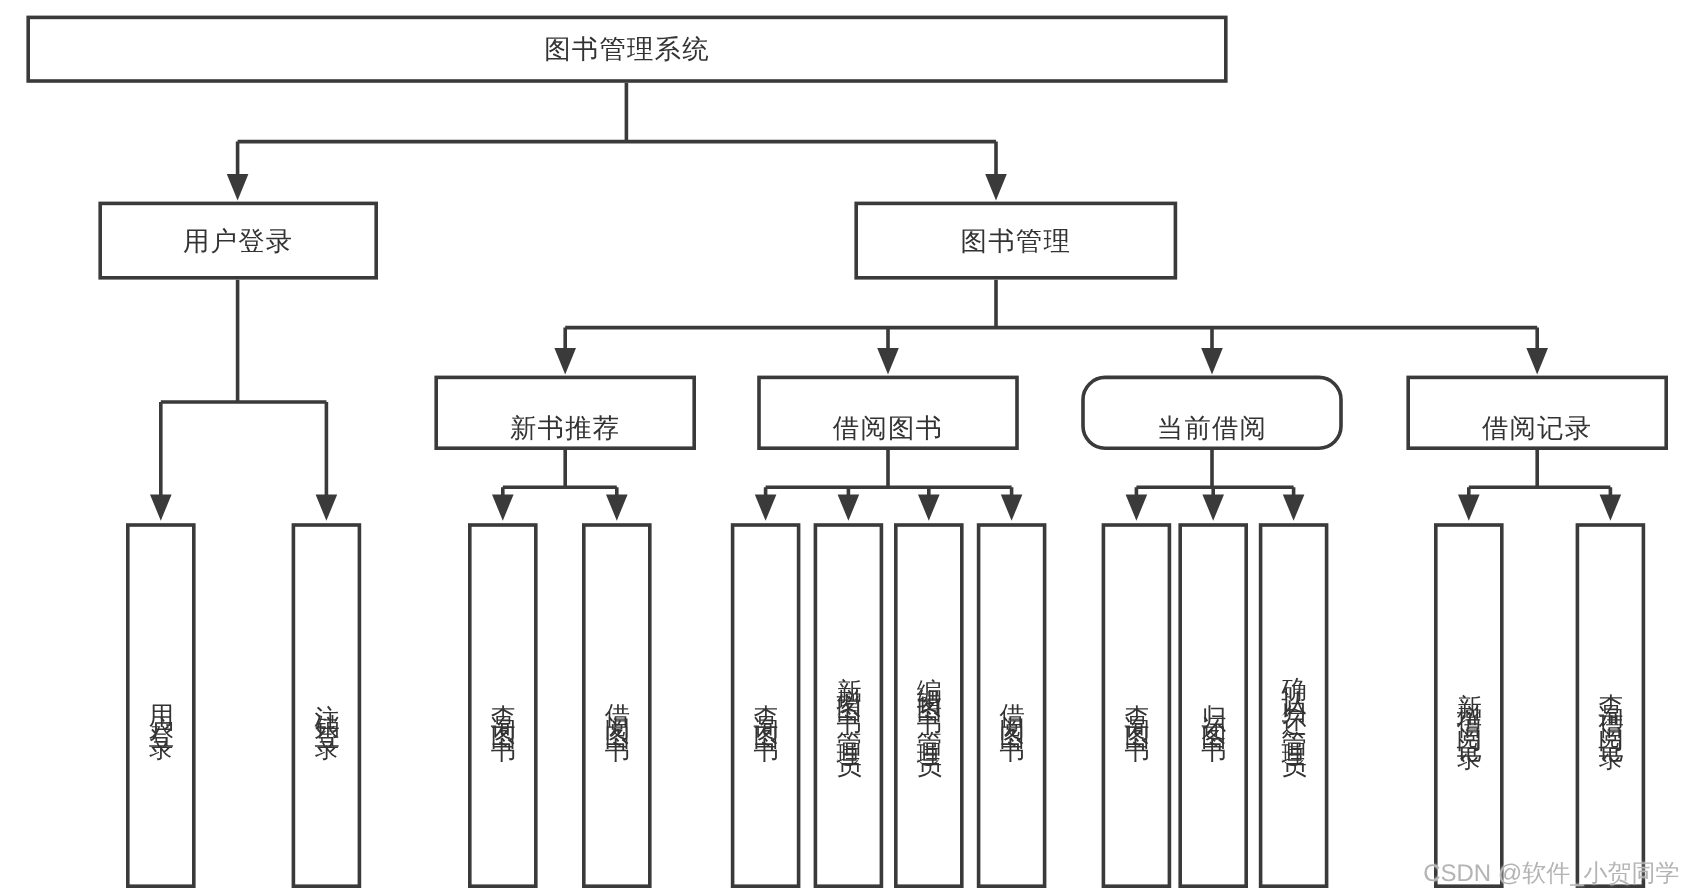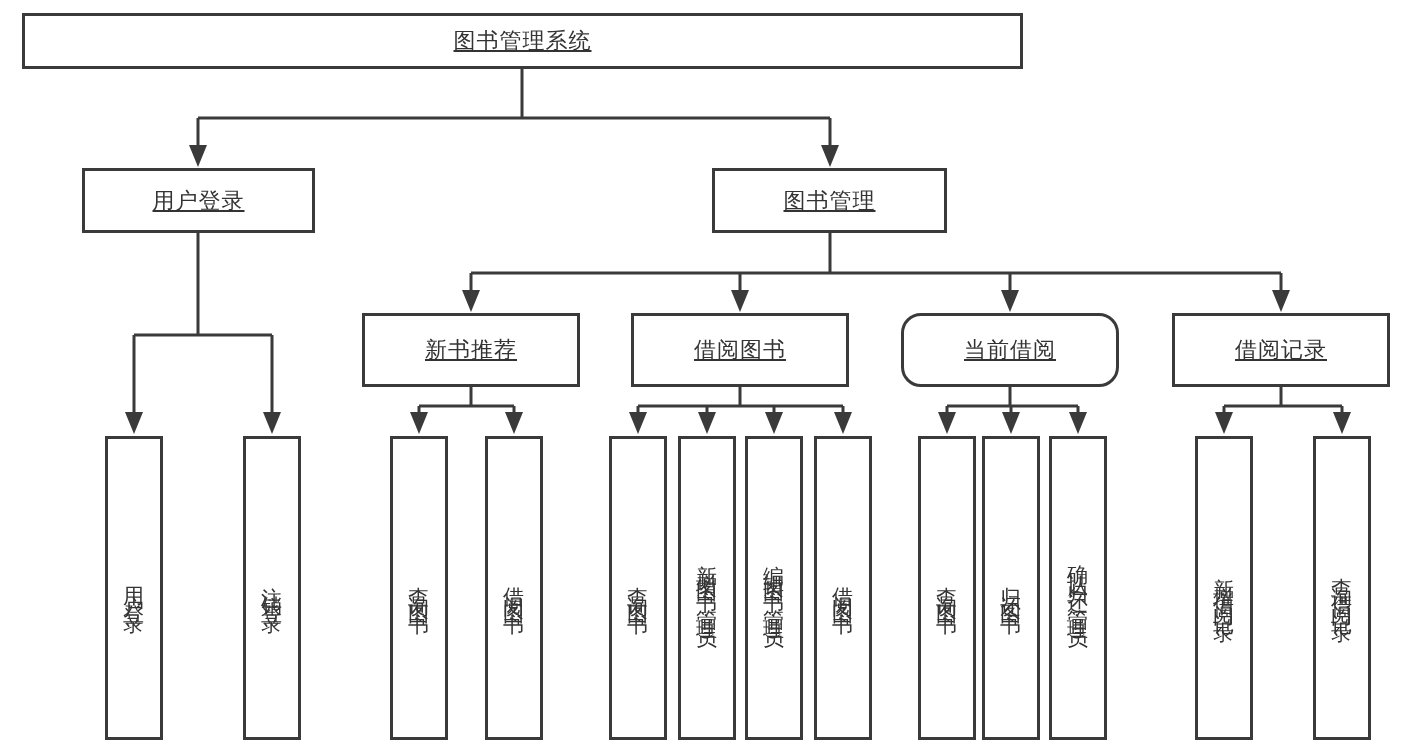--- a/index.html
+++ b/index.html
@@ -30,37 +30,36 @@
     background: #ffffff;
     display: flex;
     align-items: center;
     justify-content: center;
     color: #333333;
   }
   .node.hbox span {
     font-size: 22px;
     letter-spacing: 1px;
     white-space: nowrap;
-    text-decoration: underline;
   }
   .node.leaf span {
     writing-mode: vertical-rl;
     text-orientation: mixed;
     font-size: 21px;
     letter-spacing: 9px;
     line-height: 1;
     white-space: nowrap;
   }
   
   .n-root   { left: 22px;  top: 13px;  width: 1001px; height: 56px; }
   
   .n-login  { left: 82px;  top: 168px; width: 233px;  height: 65px; }
-  .n-mgmt   { left: 712px; top: 168px; width: 235px;  height: 65px; }
-  
-  .lvl3     { top: 313px; height: 74px; width: 218px; }
+  .n-mgmt   { left: 712px; top: 168px; width: 269px;  height: 65px; }
+  
+  .lvl3     { top: 313px; height: 62px; width: 218px; align-items: flex-end; }
   .n-rec    { left: 362px;  }
   .n-borrow { left: 631px;  }
   .n-cur    { left: 901px; border-radius: 20px;  }
   .n-rc     { left: 1172px; }
   
   .leaf     { top: 436px; height: 304px; width: 58px; }
   .lf-1  { left: 105px; }
   .lf-2  { left: 243px; }
   .lf-3  { left: 390px; }
   .lf-4  { left: 485px; }
@@ -194,14 +193,15 @@
   <div class="node leaf lf-11">
     <span>确认归还（管理员）</span>
   </div>
   <div class="node leaf lf-12">
     <span>新增借阅记录</span>
   </div>
   <div class="node leaf lf-13">
     <span>查询借阅记录</span>
   </div>
 
+  <div class="watermark">CSDN @软件_小贺同学</div>
 
 </div>
 
 </body></html>

